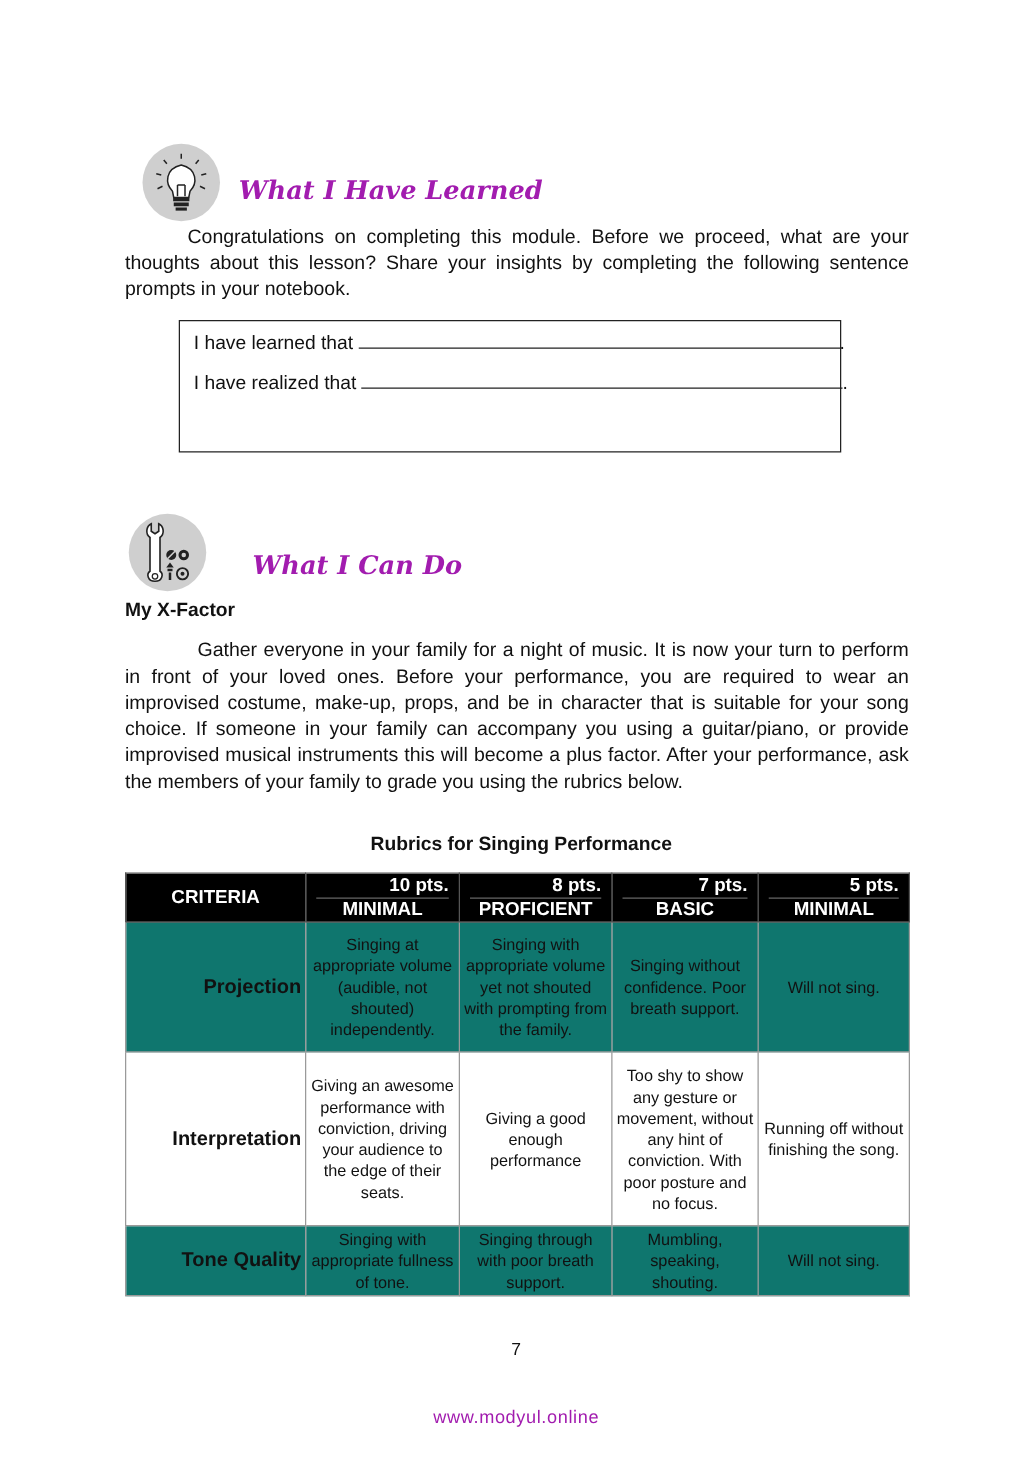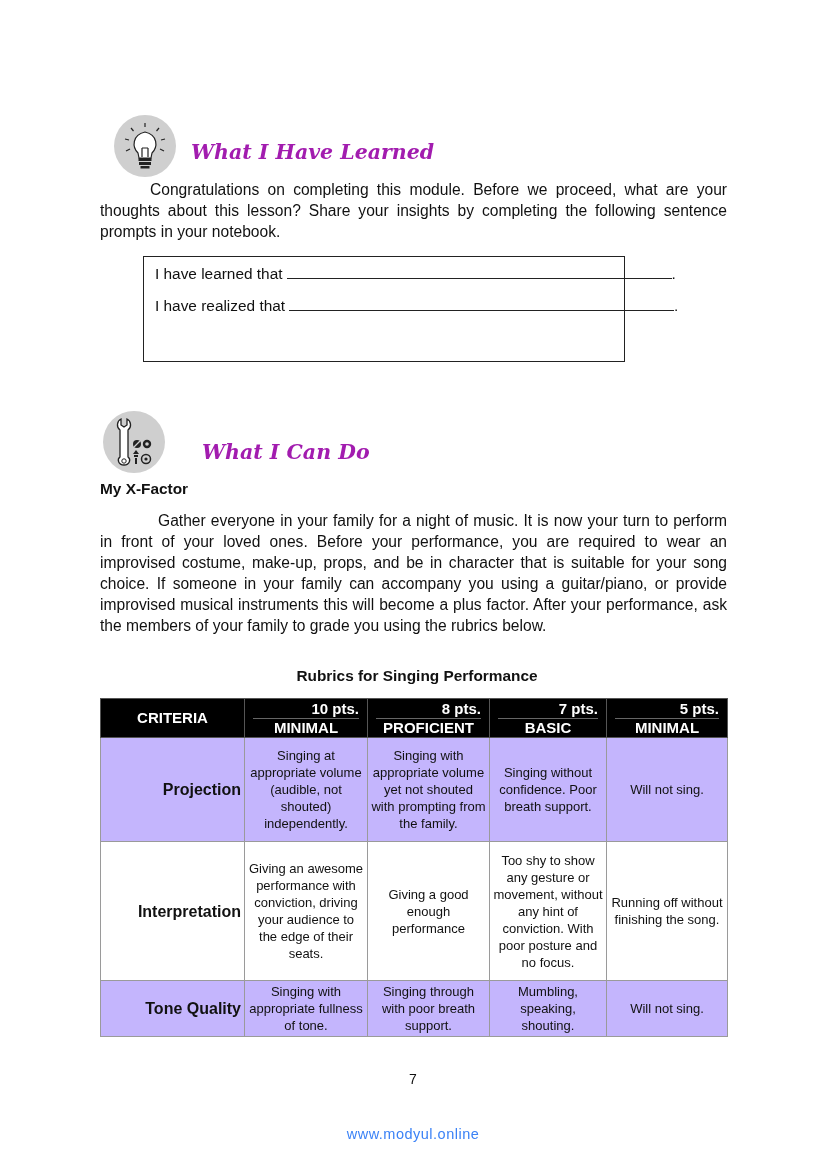--- a/index.html
+++ b/index.html
@@ -1,33 +1,33 @@
 <!DOCTYPE html>
 <html><head>
 <meta charset="utf-8">
 <style>
   html, body { margin: 0; padding: 0; background: #ffffff; }
   body { width: 826px; height: 1169px; position: relative; font-family: "Liberation Sans", sans-serif; color: #111; overflow: hidden; }
   .icon-circle { width: 62px; height: 62px; border-radius: 50%; background: #cfcfcf; position: absolute; }
   .section-title { font-family: "DejaVu Serif", serif; font-weight: bold; font-style: italic; font-size: 20.5px; color: #a21caf; position: absolute; white-space: nowrap; }
   .para { position: absolute; left: 100px; width: 627px; font-size: 15.6px; line-height: 21px; text-align: justify; }
-  .prompt-box { position: absolute; left: 143px; top: 256px; width: 482px; height: 106px; border: 1.3px solid #222; box-sizing: border-box; text-align: right; }
+  .prompt-box { position: absolute; left: 143px; top: 256px; width: 530px; height: 106px; border: 1.3px solid #222; box-sizing: border-box; text-align: right; }
   .prompt-line { position: absolute; left: 11px; font-size: 15.4px; white-space: nowrap; }
   .blank { display: inline-block; border-bottom: 1.2px solid #222; height: 14px; vertical-align: baseline; margin-left: 4px; }
   .subhead { position: absolute; left: 100px; top: 480px; font-weight: bold; font-size: 15.4px; }
   .table-title { position: absolute; left: 4px; width: 826px; top: 667px; text-align: center; font-weight: bold; font-size: 15.4px; }
   table.rubric { position: absolute; left: 100px; top: 698px; width: 627px; border-collapse: collapse; table-layout: fixed; font-size: 13px; }
   table.rubric th { background: #000; color: #fff; font-weight: bold; font-size: 15px; padding: 0; height: 38px; border: 1px solid #555; text-align: center; line-height: 18px; }
   table.rubric th .pts { display: block; border-bottom: 1px solid #666; margin: 0 8px; text-align: right; }
   table.rubric td { border: 1px solid #9a9a9a; text-align: center; vertical-align: middle; line-height: 17px; padding: 2px 3px; }
   table.rubric td.crit { text-align: right; font-weight: bold; font-size: 16px; padding-left: 7px; }
-  tr.gray td { background: #c4b5fd; }
+  tr.gray td { background: #0f766e; }
   tr.white td { background: #ffffff; }
   .page-num { position: absolute; left: 0; width: 826px; top: 1071px; text-align: center; font-size: 14px; }
-  .watermark { position: absolute; left: 0; width: 826px; top: 1126px; text-align: center; font-size: 14.5px; color: #3b82f6; letter-spacing: 0.5px; }
+  .watermark { position: absolute; left: 0; width: 826px; top: 1126px; text-align: center; font-size: 14.5px; color: #a21caf; letter-spacing: 0.5px; }
 </style>
 </head>
 <body>
 
 <div class="icon-circle" style="left:114px; top:115px;">
   <svg width="62" height="62" viewBox="0 0 62 62">
     <g stroke="#222" stroke-width="1.2" fill="none">
       <line x1="31" y1="8" x2="31" y2="12"></line>
       <line x1="17" y1="13" x2="19.5" y2="16"></line>
       <line x1="45" y1="13" x2="42.5" y2="16"></line>

